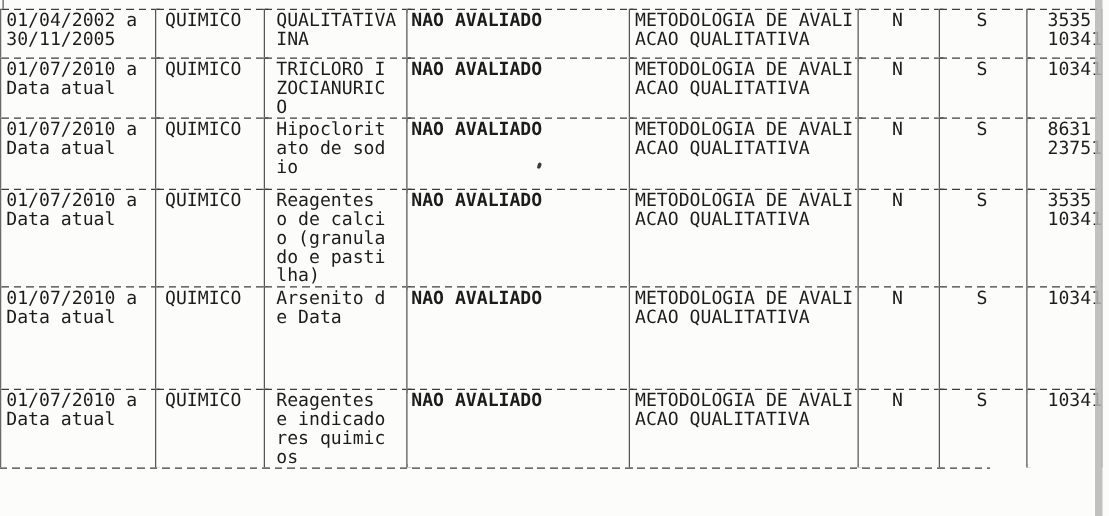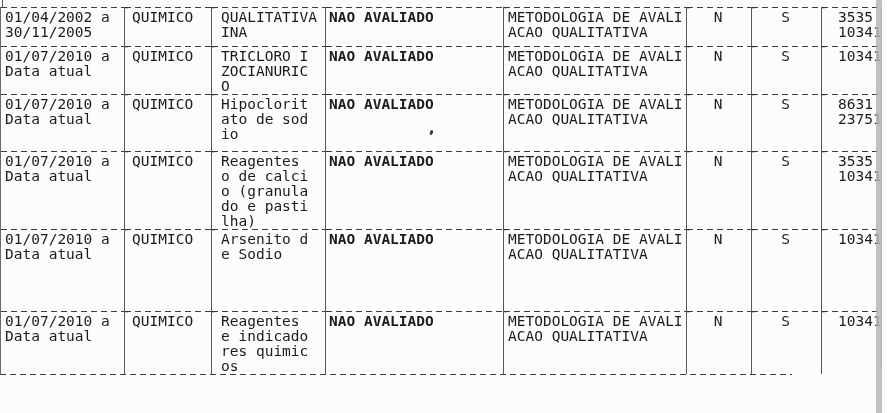--- a/index.html
+++ b/index.html
@@ -195,21 +195,21 @@
           <td class="c-flag">N</td>
           <td class="c-flag">S</td>
           <td class="c-codes">3535
 10341</td>
         </tr>
         <tr>
           <td class="c-period">01/07/2010 a
 Data atual</td>
           <td class="c-type">QUIMICO</td>
           <td class="c-param">Arsenito d
-e Sodio</td>
+e Data</td>
           <td class="c-eval">NAO AVALIADO</td>
           <td class="c-meth">METODOLOGIA DE AVALI
 ACAO QUALITATIVA</td>
           <td class="c-flag">N</td>
           <td class="c-flag">S</td>
           <td class="c-codes">10341</td>
         </tr>
         <tr>
           <td class="c-period">01/07/2010 a
 Data atual</td>

